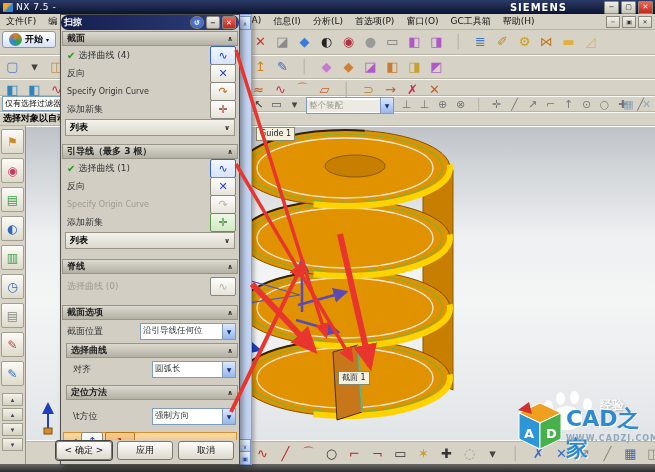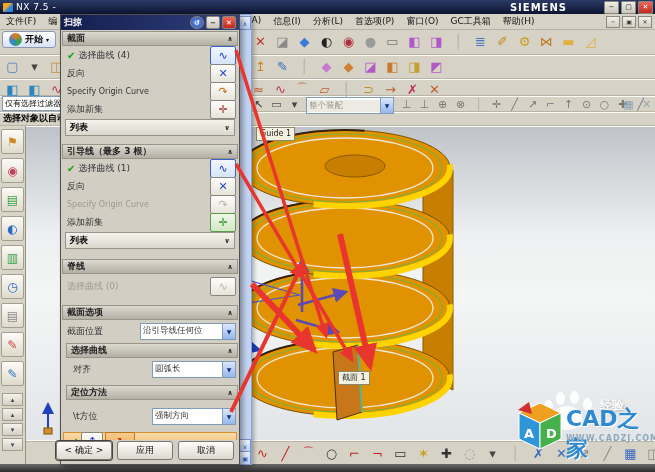--- a/index.html
+++ b/index.html
@@ -54,21 +54,21 @@
   .vlabel{position:absolute;background:#f4f1e1;border:1px solid #8a886a;font-size:8px;padding:0 3px;height:12px;
     line-height:12px;z-index:8;color:#222;white-space:nowrap;}
   
   .btoolbar{left:25px;top:440px;width:630px;height:24px;background:#d6d2c6;border-top:1px solid #fbfaf6;
     box-shadow:inset 0 1px 0 #b8b4a8;display:flex;align-items:center;padding-left:227px;gap:2px;z-index:4;}
   .bstrip{left:0;top:464px;width:655px;height:8px;background:linear-gradient(#6a6a6a,#2c2c2c);z-index:9;}
   
   .dlg{left:60px;top:14px;width:178px;height:449px;background:#d2cec4;border:1px solid #50504a;z-index:50;
     box-shadow:3px 3px 5px rgba(0,0,0,.35);}
   .dtitle{height:15px;background:linear-gradient(90deg,#141e4e,#30407e);display:flex;align-items:center;
-    color:#fff;font-weight:bold;padding:0 3px;}
+    color:#fff;font-weight:bold;padding:0 3px;border-radius:7px;}
   .dtbtns{margin-left:auto;display:flex;gap:2px;align-items:center;}
   .dbtn{width:12px;height:11px;display:flex;align-items:center;justify-content:center;font-size:7px;border-radius:2px;
     background:linear-gradient(#efede6,#c9c5ba);border:1px solid #8a887e;color:#222;}
   .dbtn.reset{background:radial-gradient(#6a92e8,#2850b8);color:#fff;border-radius:50%;}
   .dbtn.close{background:linear-gradient(#e8695a,#c2281a);color:#fff;}
   .dbody{position:absolute;left:0;top:15px;width:178px;bottom:24px;overflow:hidden;}
   .shdr{height:13px;margin:1px 1px 0 1px;background:linear-gradient(#dcd9d0,#b4b0a4);border:1px solid #98948a;
     display:flex;align-items:center;justify-content:space-between;padding:0 4px;font-weight:bold;font-size:9px;color:#222;}
   .shdr.sub{margin-left:5px;}
   .chev{font-size:7px;color:#333;}

